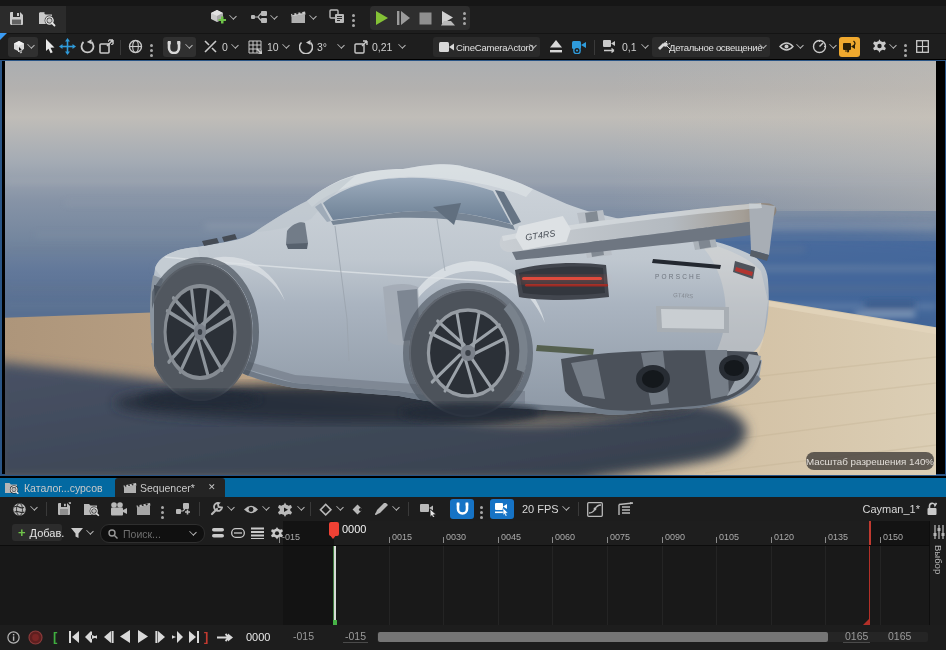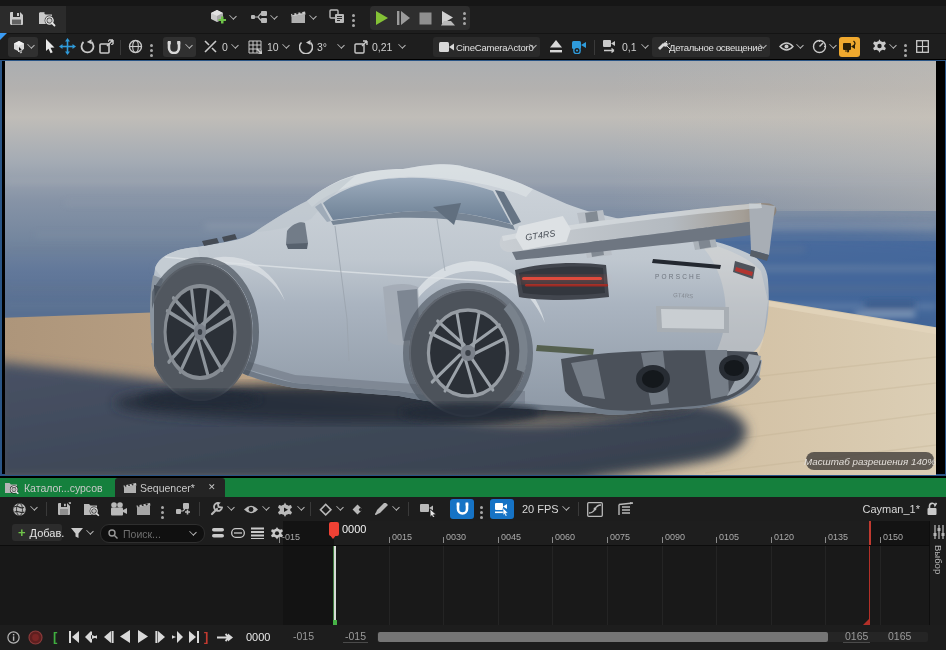--- a/index.html
+++ b/index.html
@@ -17,23 +17,23 @@
   #r1 .btn-mode{position:absolute;left:75px;top:8px;width:124px;height:21px;white-space:nowrap;background:#0e0e0e;border:1px solid #050505;border-radius:4px;display:flex;align-items:center;color:#efefef;font-size:11px;}
   #playgrp{left:370px;top:6px;width:100px;height:24px;background:#2e2e2e;border-radius:4px;display:flex;align-items:center;justify-content:space-around;}
   
   #r2{left:0;top:33px;width:946px;height:26px;background:#1e1e1e;border-top:1px solid #141414;}
   .pressed{background:#303030;border-radius:3px;}
   .r2txt{font-size:10.5px;color:#d0d0d0;}
   #focus-tri{left:0;top:33px;width:0;height:0;border-top:7px solid #3b9cf4;border-right:7px solid transparent;}
   
   #vp{left:0;top:59px;width:946px;height:419px;background:#000;}
   #vpsvg{position:absolute;left:5px;top:2px;}
-  .resScale{position:absolute;left:806px;top:393px;width:128px;height:18px;background:rgba(62,58,55,.78);border-radius:8px;color:#e2ded9;font-size:9.8px;white-space:nowrap;display:flex;align-items:center;justify-content:center;font-style:italic;}
+  .resScale{position:absolute;left:806px;top:393px;width:128px;height:18px;background:rgba(62,58,55,.78);border-radius:8px;color:#e2ded9;font-size:9.8px;white-space:nowrap;display:flex;align-items:center;justify-content:center;}
   
-  #tabs{left:0;top:478px;width:946px;height:19px;background:#15803d;}
+  #tabs{left:0;top:478px;width:946px;height:19px;background:#0369a1;}
   .tab{position:absolute;top:0;height:19px;display:flex;align-items:center;font-size:10.5px;color:#c9c9c9;}
   #tabActive{left:115px;width:110px;background:#242424;border-radius:3px 3px 0 0;}
   
   #seqbar{left:0;top:497px;width:946px;height:24px;background:#1d1d1d;border-bottom:1px solid #101010;}
   
   #row3{left:0;top:521px;width:946px;height:24px;background:#1d1d1d;}
   #ruler{position:absolute;left:283px;top:0;width:646px;height:24px;background:#1e1e1e;}
   .tick{position:absolute;bottom:2px;width:1.2px;height:6px;background:#8a8a8a;}
   .ticklbl{position:absolute;bottom:3px;font-size:9px;color:#aaaaaa;}
   #addbtn{position:absolute;left:12px;top:3px;width:50px;height:17px;background:#2c2c2c;border-radius:3px;display:flex;align-items:center;font-size:11px;color:#e5e5e5;}

